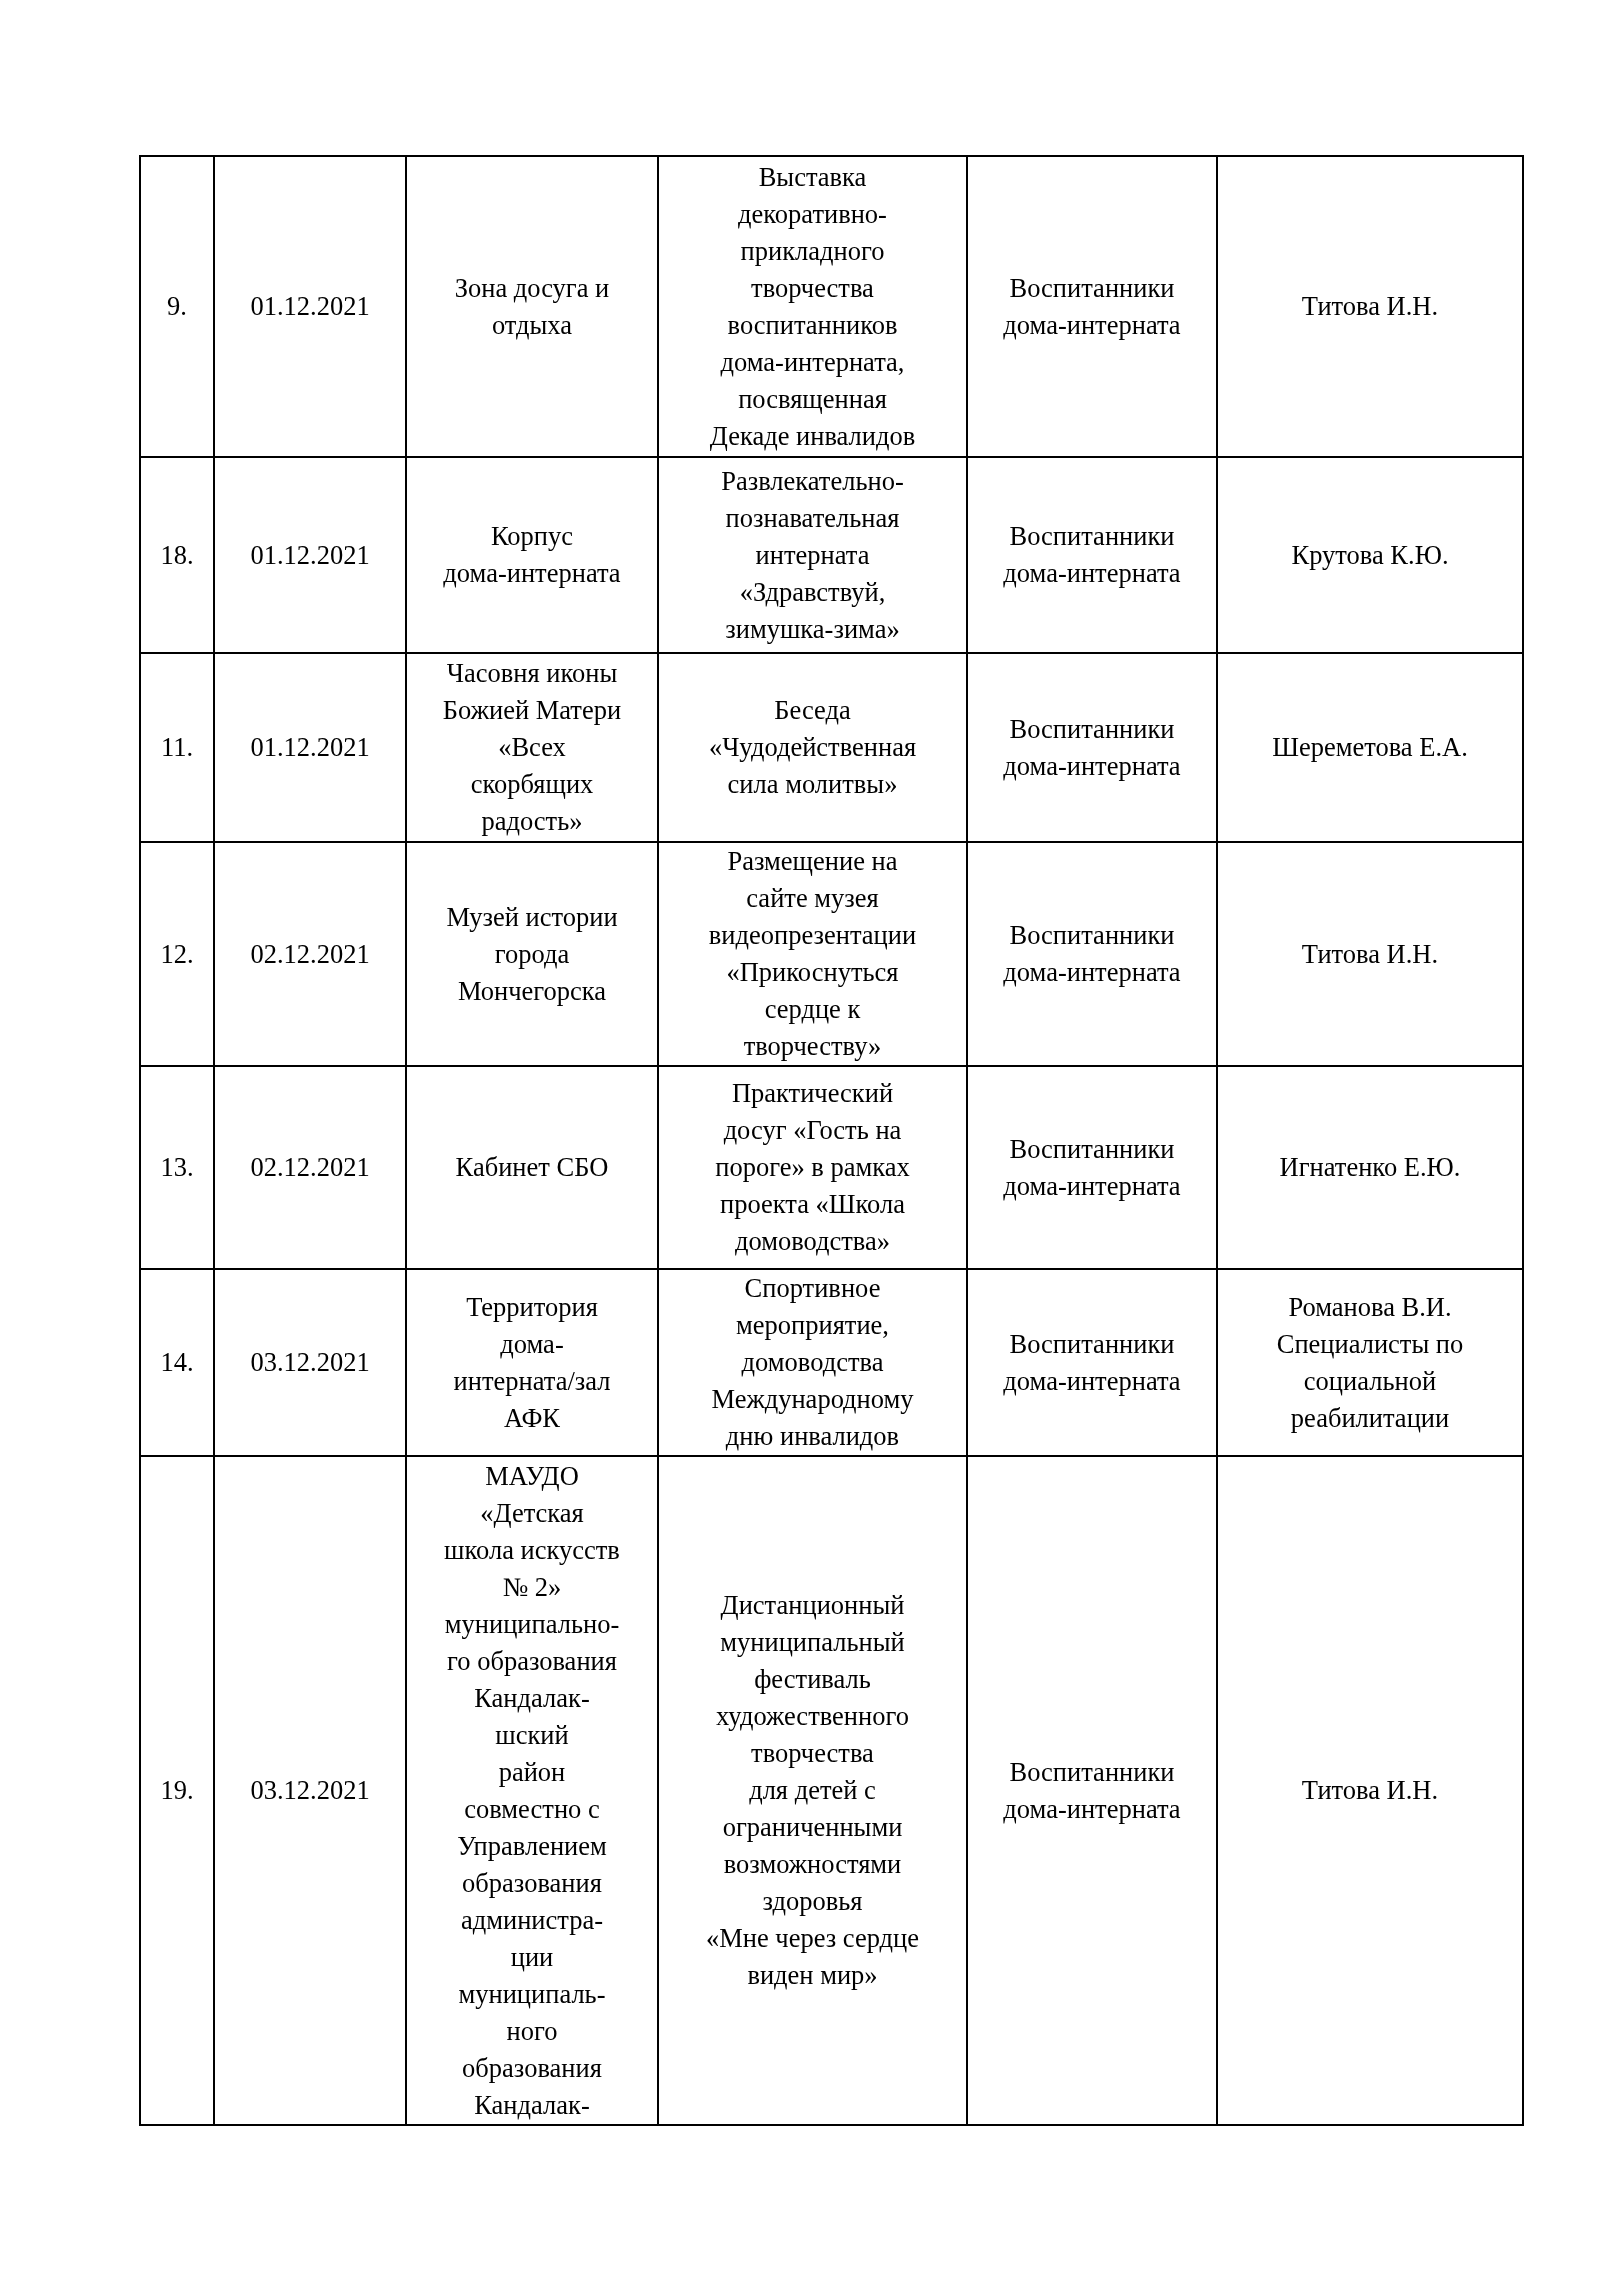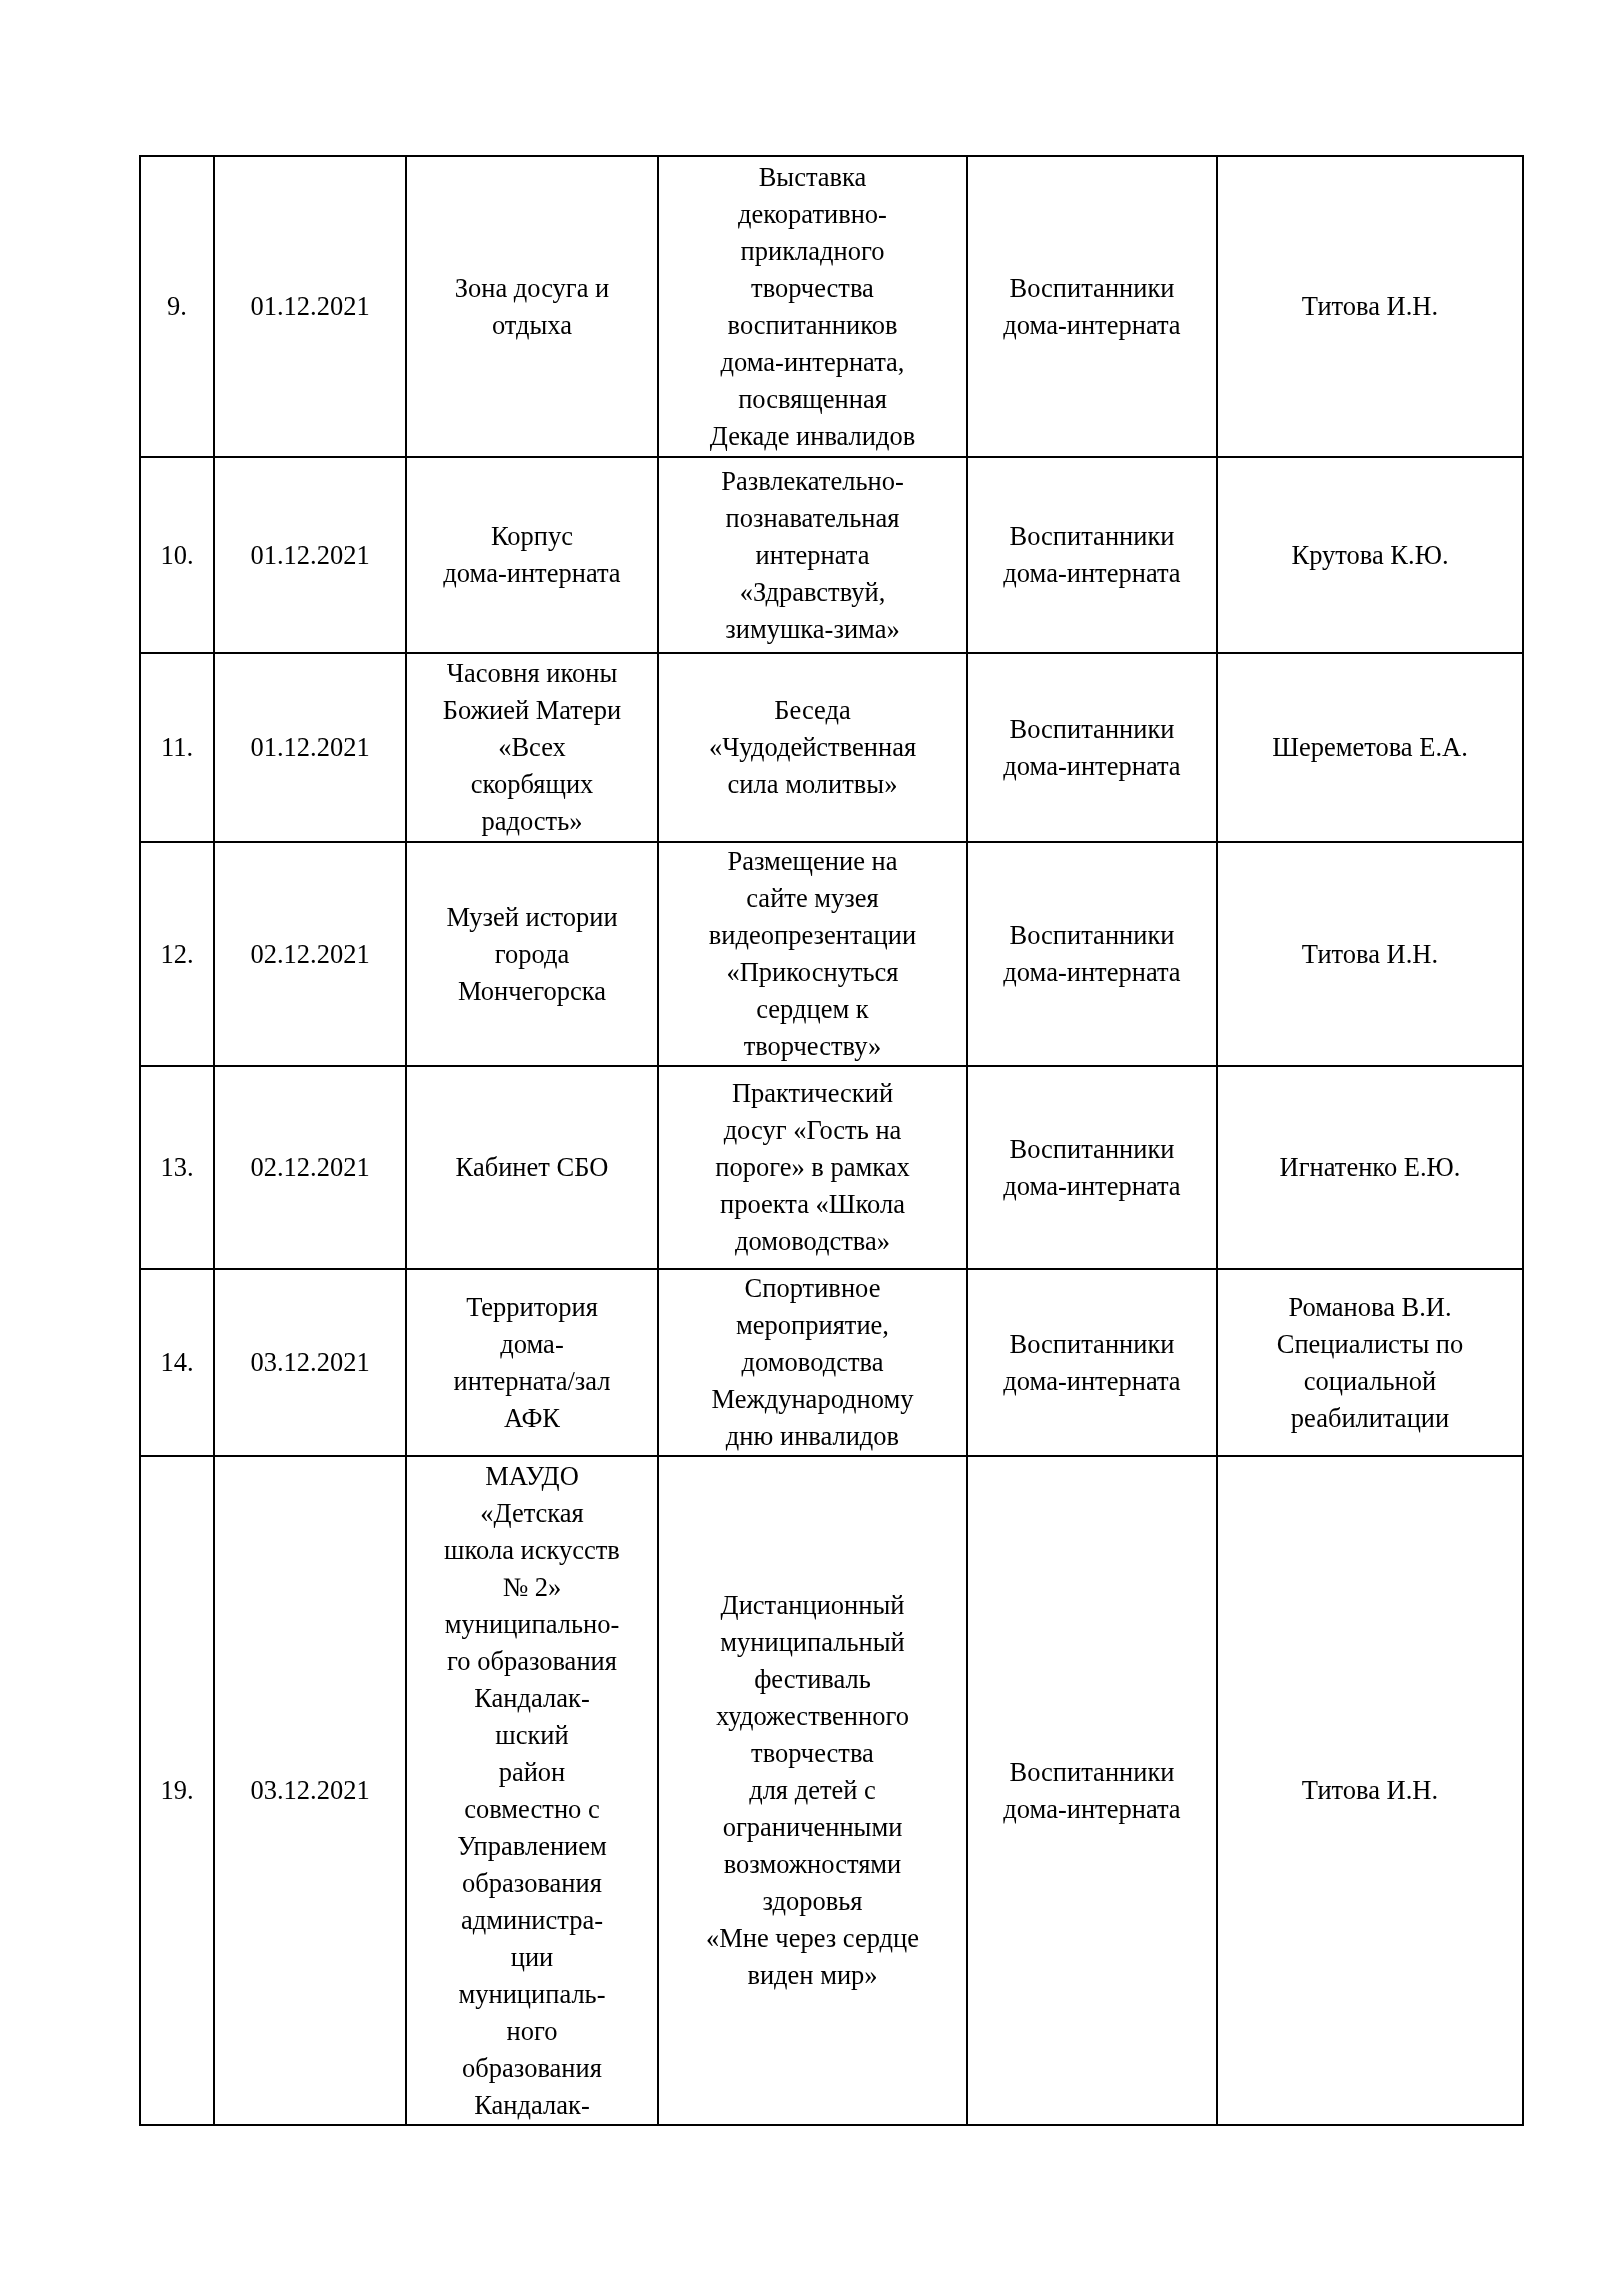--- a/index.html
+++ b/index.html
@@ -74,21 +74,21 @@
 творчества
 воспитанников
 дома-интерната,
 посвященная
 Декаде инвалидов</td>
         <td>Воспитанники
 дома-интерната</td>
         <td>Титова И.Н.</td>
       </tr>
       <tr class="r1">
-        <td>10.</td>
+        <td>18.</td>
         <td>01.12.2021</td>
         <td>Корпус
 дома-интерната</td>
         <td>Развлекательно-
 познавательная
 интерната
 «Здравствуй,
 зимушка-зима»</td>
         <td>Воспитанники
 дома-интерната</td>
@@ -112,21 +112,21 @@
       <tr class="r3">
         <td>12.</td>
         <td>02.12.2021</td>
         <td>Музей истории
 города
 Мончегорска</td>
         <td>Размещение на
 сайте музея
 видеопрезентации
 «Прикоснуться
-сердцем к
+сердце к
 творчеству»</td>
         <td>Воспитанники
 дома-интерната</td>
         <td>Титова И.Н.</td>
       </tr>
       <tr class="r4">
         <td>13.</td>
         <td>02.12.2021</td>
         <td>Кабинет СБО</td>
         <td>Практический

